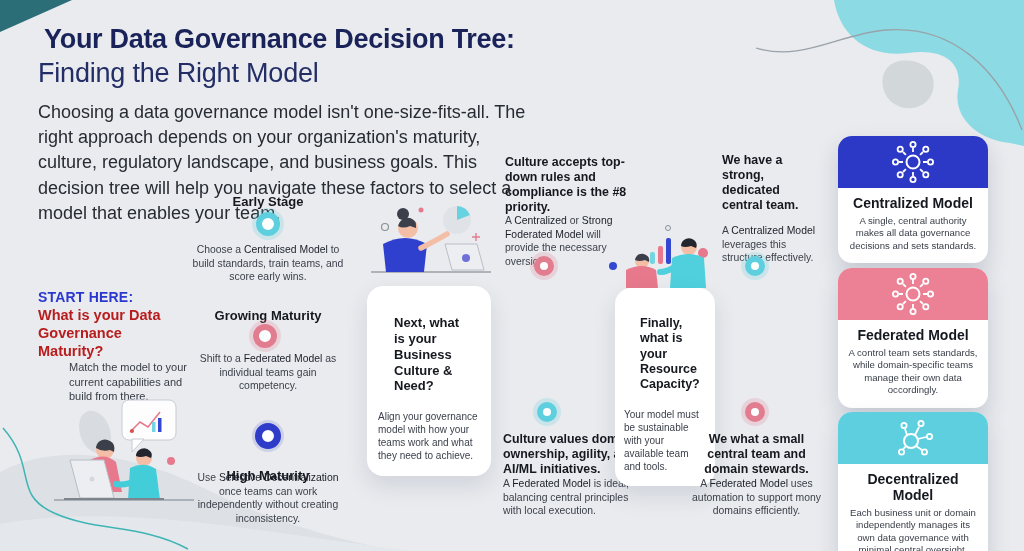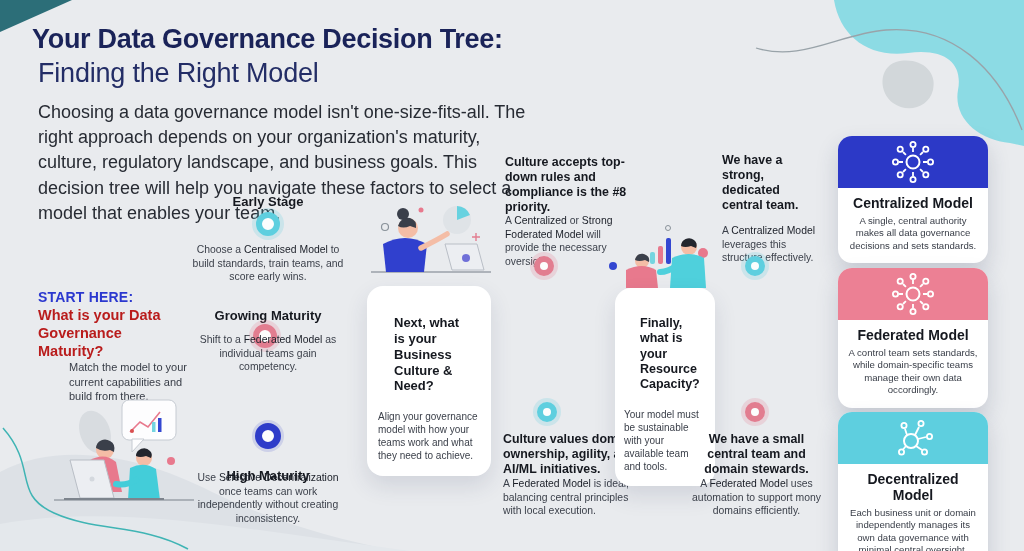--- a/index.html
+++ b/index.html
@@ -86,21 +86,21 @@
     <circle cx="385" cy="227" r="3.5" stroke="#8a929a" stroke-width="1.2" fill="none"></circle>
     <circle cx="421" cy="210" r="2.5" fill="#e8798d"></circle>
     <path d="M472,237 h8 M476,233 v8" stroke="#e27d90" stroke-width="1.4"></path>
     <circle cx="460" cy="266" r="4" fill="#5a5fd4"></circle>
 
     <circle cx="613" cy="266" r="4" fill="#3347d1"></circle>
     <circle cx="703" cy="253" r="5" fill="#e8798d"></circle>
     <circle cx="668" cy="228" r="2.5" stroke="#8a929a" stroke-width="1" fill="none"></circle>
   </svg>
 
-  <div class="abs t1" style="left:32px;top:24px">Your Data Governance Decision Tree:</div>
+  <div class="abs t1" style="left:44px;top:24px">Your Data Governance Decision Tree:</div>
   <div class="abs t2" style="left:38px;top:58px">Finding the Right Model</div>
   <div class="abs intro" style="left:38px;top:100px">Choosing a data governance model isn't one-size-fits-all. The right approach depends on your organization's maturity, culture, regulatory landscape, and business goals. This decision tree will help you navigate these factors to select a model that enables your team.</div>
 
   <div class="abs start-label" style="left:38px;top:289px">START HERE:</div>
   <div class="abs start-q" style="left:38px;top:306px">What is your Data Governance Maturity?</div>
   <div class="abs start-note" style="left:38px;top:360px">Match the model to your current capabilities and build from there.</div>
 
   <svg class="abs" style="left:52px;top:398px" width="145" height="112" viewBox="0 0 145 112" aria-hidden="true">
     <rect x="70" y="2" width="54" height="40" rx="7" fill="#fdfdfe" stroke="#c6cbd2"></rect>
     <polygon points="80,41 92,41 80,54" fill="#fdfdfe" stroke="#c6cbd2"></polygon>
@@ -123,21 +123,21 @@
     <circle cx="40" cy="81" r="2.5" fill="#d4d8de"></circle>
     <line x1="12" y1="101" x2="112" y2="101" stroke="#7d848d" stroke-width="2"></line>
   </svg>
 
   <div class="abs col-title center" style="left:198px;top:194px;width:140px">Early Stage</div>
   <span class="ring cyan sz24" style="left:256px;top:212px"></span>
   <div class="abs col-body center" style="left:191px;top:243px;width:154px"><span>Choose a </span><span class="b">Centralised Model</span><span> to build standards, train teams, and score early wins.</span></div>
 
   <div class="abs col-title center" style="left:193px;top:308px;width:150px">Growing Maturity</div>
   <span class="ring pink sz24" style="left:253px;top:324px"></span>
-  <div class="abs col-body center" style="left:194px;top:333px;width:148px"><span>Shift to a </span><span class="b">Federated Model</span><span> as individual teams gain competency.</span></div>
+  <div class="abs col-body center" style="left:194px;top:352px;width:148px"><span>Shift to a </span><span class="b">Federated Model</span><span> as individual teams gain competency.</span></div>
 
   <span class="ring blue sz26" style="left:255px;top:423px"></span>
   <div class="abs col-title center" style="left:193px;top:468px;width:150px">High Maturity</div>
   <div class="abs col-body center" style="left:186px;top:471px;width:164px"><span>Use </span><span class="b">Selective Decentralization</span><span> once teams can work independently without creating inconsistency.</span></div>
 
   <svg class="abs" style="left:365px;top:200px" width="130" height="88" viewBox="0 0 130 88" aria-hidden="true">
     <circle cx="92" cy="20" r="14" fill="#dfe3e7"></circle>
     <path d="M92,20 L92,6 A14,14 0 0 1 105,15 Z" fill="#67d2e0"></path>
     <line x1="6" y1="72" x2="126" y2="72" stroke="#9aa1a8" stroke-width="1.6"></line>
 
@@ -182,21 +182,21 @@
   <div class="qcard" style="left:615px;top:288px;width:100px;padding:12px 9px 13px">
     <h3 style="font-size:12.5px">Finally, what is your Resource Capacity?</h3>
     <p style="font-size:10px">Your model must be sustainable with your available team and tools.</p>
   </div>
 
   <div class="abs col-title sm" style="left:722px;top:153px;width:96px">We have a strong, dedicated central team.</div>
   <div class="abs col-body" style="left:722px;top:224px;width:100px"><span>A </span><span class="b">Centralized Model</span><span> leverages this structure effectively.</span></div>
   <span class="ring cyan sz20" style="left:745px;top:256px"></span>
 
   <span class="ring pink sz20" style="left:745px;top:402px"></span>
-  <div class="abs col-title sm center" style="left:690px;top:432px;width:133px">We have a small central team and domain stewards.</div>
+  <div class="abs col-title sm center" style="left:690px;top:432px;width:133px">We what a small central team and domain stewards.</div>
   <div class="abs col-body center" style="left:684px;top:477px;width:145px"><span>A </span><span class="b">Federated Model</span><span> uses automation to support mony domains efficiently.</span></div>
 
   <div class="model-card" style="top:136px">
     <div class="model-head blue">
       <svg width="44" height="44" viewBox="0 0 44 44" aria-hidden="true">
         <g stroke="#ffffff" stroke-width="1.8" fill="none">
           <circle cx="22" cy="22" r="6.5" stroke-width="2"></circle>
           <line x1="32" y1="22" x2="36" y2="22"></line>
             <circle cx="39.5" cy="22" r="2.6"></circle>
           <line x1="29.1" y1="29.1" x2="32" y2="32"></line>

